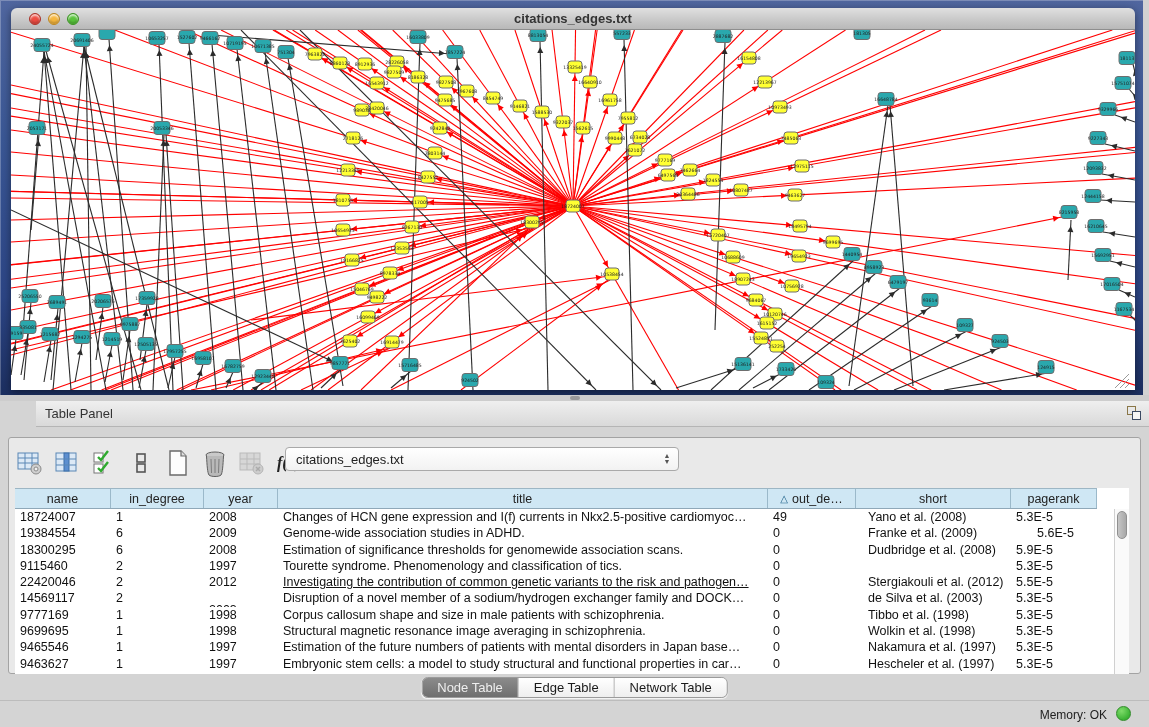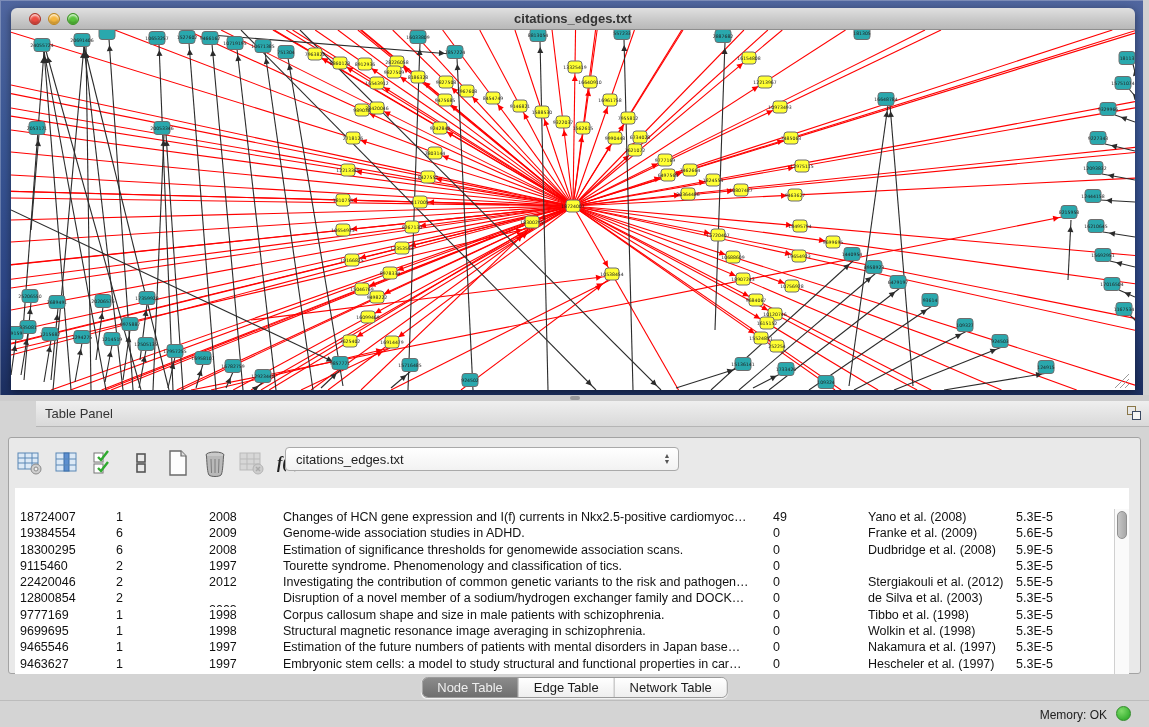--- a/index.html
+++ b/index.html
@@ -763,38 +763,62 @@
       </div>
       <div id="table-select">
         <span class="val">citations_edges.txt</span>
         <span class="stepper">
             <span>▲</span>
             <span>▼</span>
           </span>
       </div>
 
       <div id="tableview">
+        <div id="thead">
+            <div class="th" style="width: 96px;">
+              <span>name</span>
+            </div>
+            <div class="th" style="width: 93px;">
+              <span>in_degree</span>
+            </div>
+            <div class="th" style="width: 74px;">
+              <span>year</span>
+            </div>
+            <div class="th" style="width: 490px;">
+              <span>title</span>
+            </div>
+            <div class="th" style="width: 88px;">
+              <span class="sort">△</span>
+              <span>out_de…</span>
+            </div>
+            <div class="th" style="width: 155px;">
+              <span>short</span>
+            </div>
+            <div class="th" style="width: 86px;">
+              <span>pagerank</span>
+            </div>
+          </div>
         <div id="tbody">
             <div class="tr">
               <div class="td" style="width: 96px;">18724007</div>
               <div class="td" style="width: 93px;">1</div>
               <div class="td" style="width: 74px;">2008</div>
               <div class="td" style="width: 490px;">Changes of HCN gene expression and I(f) currents in Nkx2.5-positive cardiomyoc…</div>
               <div class="td" style="width: 88px;">49</div>
               <div class="td" style="width: 155px; padding-left: 12px;">Yano et al. (2008)</div>
               <div class="td" style="width: 86px;">5.3E-5</div>
             </div>
             <div class="tr">
               <div class="td" style="width: 96px;">19384554</div>
               <div class="td" style="width: 93px;">6</div>
               <div class="td" style="width: 74px;">2009</div>
               <div class="td" style="width: 490px;">Genome-wide association studies in ADHD.</div>
               <div class="td" style="width: 88px;">0</div>
               <div class="td" style="width: 155px; padding-left: 12px;">Franke et al. (2009)</div>
-              <div class="td" style="width: 86px;">5.6E-5</div>
+              <div class="td" style="width: 86px; margin-left: 21px;">5.6E-5</div>
             </div>
             <div class="tr">
               <div class="td" style="width: 96px;">18300295</div>
               <div class="td" style="width: 93px;">6</div>
               <div class="td" style="width: 74px;">2008</div>
               <div class="td" style="width: 490px;">Estimation of significance thresholds for genomewide association scans.</div>
               <div class="td" style="width: 88px;">0</div>
               <div class="td" style="width: 155px; padding-left: 12px;">Dudbridge et al. (2008)</div>
               <div class="td" style="width: 86px;">5.9E-5</div>
             </div>
@@ -804,27 +828,27 @@
               <div class="td" style="width: 74px;">1997</div>
               <div class="td" style="width: 490px;">Tourette syndrome. Phenomenology and classification of tics.</div>
               <div class="td" style="width: 88px;">0</div>
               <div class="td" style="width: 155px; padding-left: 12px; margin-top: 31px;">Jankovic et al. (1997)</div>
               <div class="td" style="width: 86px;">5.3E-5</div>
             </div>
             <div class="tr">
               <div class="td" style="width: 96px;">22420046</div>
               <div class="td" style="width: 93px;">2</div>
               <div class="td" style="width: 74px;">2012</div>
-              <div class="td" style="width: 490px;">Investigating the contribution of common genetic variants to the risk and pathogen…</div>
+              <div class="td" style="width: 490px; text-decoration: underline;">Investigating the contribution of common genetic variants to the risk and pathogen…</div>
               <div class="td" style="width: 88px;">0</div>
               <div class="td" style="width: 155px; padding-left: 12px;">Stergiakouli et al. (2012)</div>
               <div class="td" style="width: 86px;">5.5E-5</div>
             </div>
             <div class="tr">
-              <div class="td" style="width: 96px;">12800854</div>
+              <div class="td" style="width: 96px;">14569117</div>
               <div class="td" style="width: 93px;">2</div>
               <div class="td" style="width: 74px; margin-top: 12px;">2003</div>
               <div class="td" style="width: 490px;">Disruption of a novel member of a sodium/hydrogen exchanger family and DOCK…</div>
               <div class="td" style="width: 88px;">0</div>
               <div class="td" style="width: 155px; padding-left: 12px;">de Silva et al. (2003)</div>
               <div class="td" style="width: 86px;">5.3E-5</div>
             </div>
             <div class="tr">
               <div class="td" style="width: 96px;">9777169</div>
               <div class="td" style="width: 93px;">1</div>

